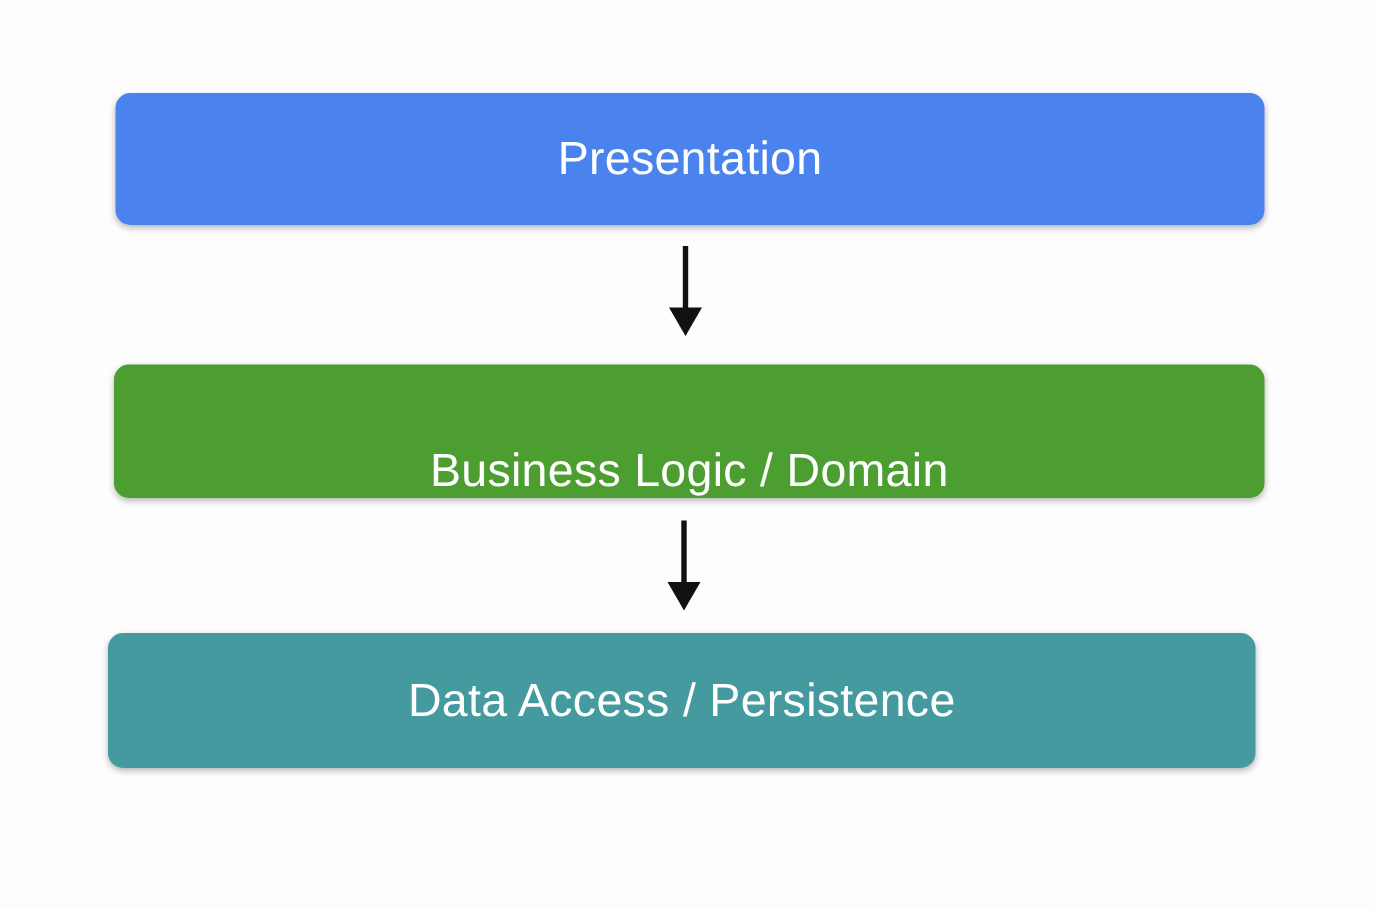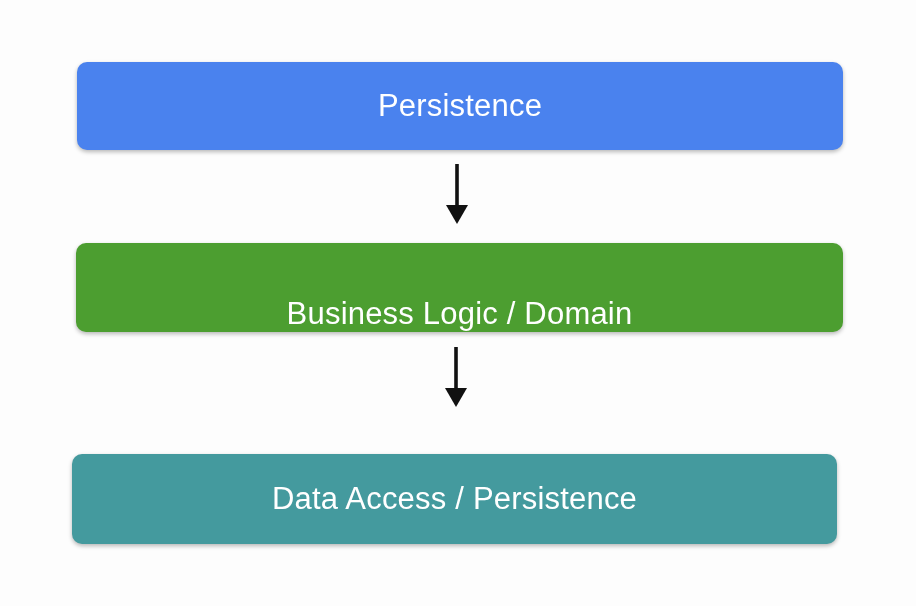--- a/index.html
+++ b/index.html
@@ -38,34 +38,34 @@
   }
   .arrow-1 { left: 442px; top: 163px; }
   .arrow-2 { left: 441px; top: 346px; }
 </style>
 </head>
 <body>
 
 <div class="canvas" style="background: rgb(253, 253, 253);">
 
   <div class="layer-box box-presentation" style="background: rgb(74, 130, 238);">
-    <span class="layer-label">Persistence</span>
+    <span class="layer-label">Presentation</span>
   </div>
 
   <svg class="down-arrow arrow-1" viewBox="0 0 30 62" style="color: rgb(17, 17, 17);">
     <line x1="15" y1="1" x2="15" y2="44" stroke="currentColor" stroke-width="3.6"></line>
     <polygon points="4,42 26,42 15,61" fill="currentColor"></polygon>
   </svg>
 
   <div class="layer-box box-business" style="background: rgb(76, 158, 48); align-items: flex-end;">
     <span class="layer-label">Business Logic / Domain</span>
   </div>
 
   <svg class="down-arrow arrow-2" viewBox="0 0 30 62" style="color: rgb(17, 17, 17);">
     <line x1="15" y1="1" x2="15" y2="44" stroke="currentColor" stroke-width="3.6"></line>
     <polygon points="4,42 26,42 15,61" fill="currentColor"></polygon>
   </svg>
 
-  <div class="layer-box box-data" style="background: rgb(68, 154, 158); margin-top: 32px;">
+  <div class="layer-box box-data" style="background: rgb(68, 154, 158);">
     <span class="layer-label">Data Access / Persistence</span>
   </div>
 
 </div>
 
 </body></html>

